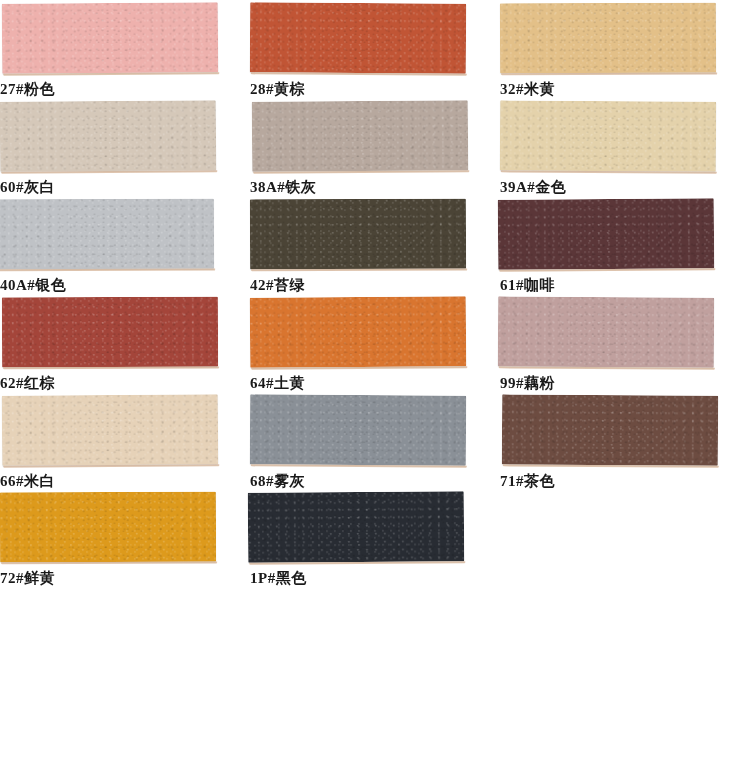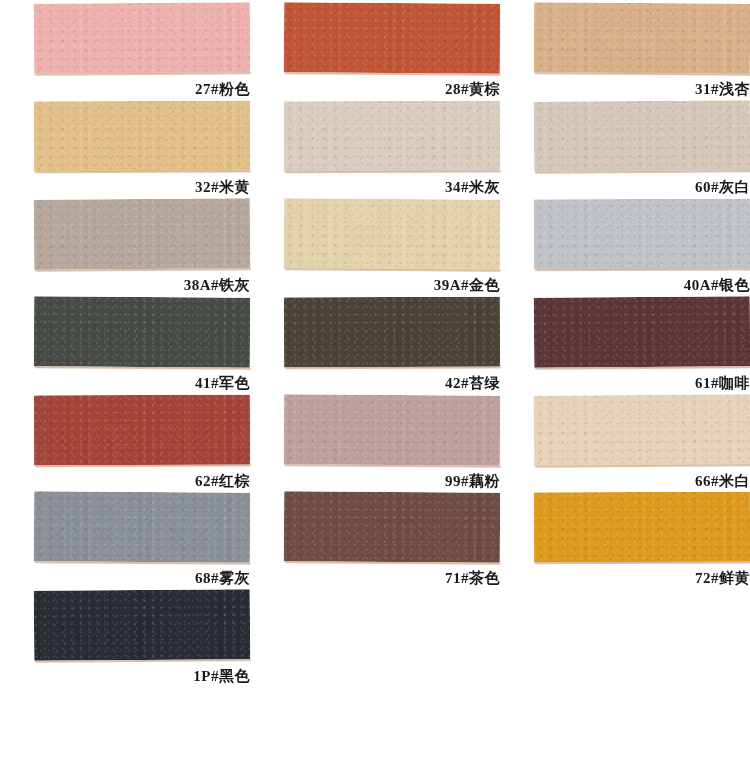--- a/index.html
+++ b/index.html
@@ -28,21 +28,21 @@
     width: 750px;
     height: 783px;
   }
 
   .swatch-cell {
     position: relative;
     width: 250px;
     height: 97.9px;
     display: flex;
     flex-direction: column;
-    align-items: flex-end;
+    align-items: flex-start;
     justify-content: flex-start;
     box-sizing: border-box;
   }
 
   .swatch-chip-wrap {
     position: relative;
     width: 216px;
     height: 72px;
     margin-top: 3px;
     display: block;
@@ -116,99 +116,87 @@
     </div>
 
     <div class="swatch-cell col-1 tilt-b">
       <div class="swatch-chip-wrap">
         <div class="swatch-chip" style="background-color: rgb(193, 85, 53);"></div>
       </div>
       <div class="swatch-label">28#黄棕</div>
     </div>
 
 
-    <div class="swatch-cell col-0 tilt-b">
-      <div class="swatch-chip-wrap">
-        <div class="swatch-chip" style="background-color: rgb(217, 176, 136);"></div>
-      </div>
-      <div class="swatch-label">31#浅杏</div>
-    </div>
 
     <div class="swatch-cell col-1 tilt-c">
       <div class="swatch-chip-wrap">
         <div class="swatch-chip" style="background-color: rgb(227, 192, 136);"></div>
       </div>
       <div class="swatch-label">32#米黄</div>
     </div>
 
 
+
+    <div class="swatch-cell col-1 tilt-a">
+      <div class="swatch-chip-wrap">
+        <div class="swatch-chip" style="background-color: rgb(213, 200, 185);"></div>
+      </div>
+      <div class="swatch-label">60#灰白</div>
+    </div>
+
+
+    <div class="swatch-cell col-0 tilt-a">
+      <div class="swatch-chip-wrap">
+        <div class="swatch-chip" style="background-color: rgb(183, 168, 158);"></div>
+      </div>
+      <div class="swatch-label">38A#铁灰</div>
+    </div>
+
+    <div class="swatch-cell col-1 tilt-b">
+      <div class="swatch-chip-wrap">
+        <div class="swatch-chip" style="background-color: rgb(228, 210, 171);"></div>
+      </div>
+      <div class="swatch-label">39A#金色</div>
+    </div>
+
+    <div class="swatch-cell col-2 tilt-c">
+      <div class="swatch-chip-wrap">
+        <div class="swatch-chip" style="background-color: rgb(191, 194, 198);"></div>
+      </div>
+      <div class="swatch-label">40A#银色</div>
+    </div>
+
+
+    <div class="swatch-cell col-1 tilt-c">
+      <div class="swatch-chip-wrap">
+        <div class="swatch-chip" style="background-color: rgb(75, 68, 54);"></div>
+      </div>
+      <div class="swatch-label">42#苔绿</div>
+    </div>
+
+    <div class="swatch-cell col-2 tilt-a">
+      <div class="swatch-chip-wrap">
+        <div class="swatch-chip" style="background-color: rgb(91, 54, 56);"></div>
+      </div>
+      <div class="swatch-label">61#咖啡</div>
+    </div>
+
     <div class="swatch-cell col-0 tilt-c">
       <div class="swatch-chip-wrap">
-        <div class="swatch-chip" style="background-color: rgb(216, 205, 190);"></div>
-      </div>
-      <div class="swatch-label">34#米灰</div>
+        <div class="swatch-chip" style="background-color: rgb(164, 69, 58);"></div>
+      </div>
+      <div class="swatch-label">62#红棕</div>
     </div>
 
     <div class="swatch-cell col-1 tilt-a">
       <div class="swatch-chip-wrap">
-        <div class="swatch-chip" style="background-color: rgb(213, 200, 185);"></div>
-      </div>
-      <div class="swatch-label">60#灰白</div>
-    </div>
-
-
-    <div class="swatch-cell col-0 tilt-a">
-      <div class="swatch-chip-wrap">
-        <div class="swatch-chip" style="background-color: rgb(183, 168, 158);"></div>
-      </div>
-      <div class="swatch-label">38A#铁灰</div>
-    </div>
-
-    <div class="swatch-cell col-1 tilt-b">
-      <div class="swatch-chip-wrap">
-        <div class="swatch-chip" style="background-color: rgb(228, 210, 171);"></div>
-      </div>
-      <div class="swatch-label">39A#金色</div>
-    </div>
-
-    <div class="swatch-cell col-2 tilt-c">
-      <div class="swatch-chip-wrap">
-        <div class="swatch-chip" style="background-color: rgb(191, 194, 198);"></div>
-      </div>
-      <div class="swatch-label">40A#银色</div>
-    </div>
-
-    <div class="swatch-cell col-0 tilt-b">
-      <div class="swatch-chip-wrap">
-        <div class="swatch-chip" style="background-color: rgb(70, 76, 69);"></div>
-      </div>
-      <div class="swatch-label">41#军色</div>
-    </div>
-
-    <div class="swatch-cell col-1 tilt-c">
-      <div class="swatch-chip-wrap">
-        <div class="swatch-chip" style="background-color: rgb(75, 68, 54);"></div>
-      </div>
-      <div class="swatch-label">42#苔绿</div>
-    </div>
-
-    <div class="swatch-cell col-2 tilt-a">
-      <div class="swatch-chip-wrap">
-        <div class="swatch-chip" style="background-color: rgb(91, 54, 56);"></div>
-      </div>
-      <div class="swatch-label">61#咖啡</div>
-    </div>
-
-    <div class="swatch-cell col-0 tilt-c">
-      <div class="swatch-chip-wrap">
-        <div class="swatch-chip" style="background-color: rgb(164, 69, 58);"></div>
-      </div>
-      <div class="swatch-label">62#红棕</div>
-    </div>
-
+        <div class="swatch-chip" style="background-color: rgb(217, 117, 47);"></div>
+      </div>
+      <div class="swatch-label">64#土黄</div>
+    </div>
 
     <div class="swatch-cell col-2 tilt-b">
       <div class="swatch-chip-wrap">
         <div class="swatch-chip" style="background-color: rgb(192, 160, 158);"></div>
       </div>
       <div class="swatch-label">99#藕粉</div>
     </div>
 
     <div class="swatch-cell col-0 tilt-a">
       <div class="swatch-chip-wrap">

